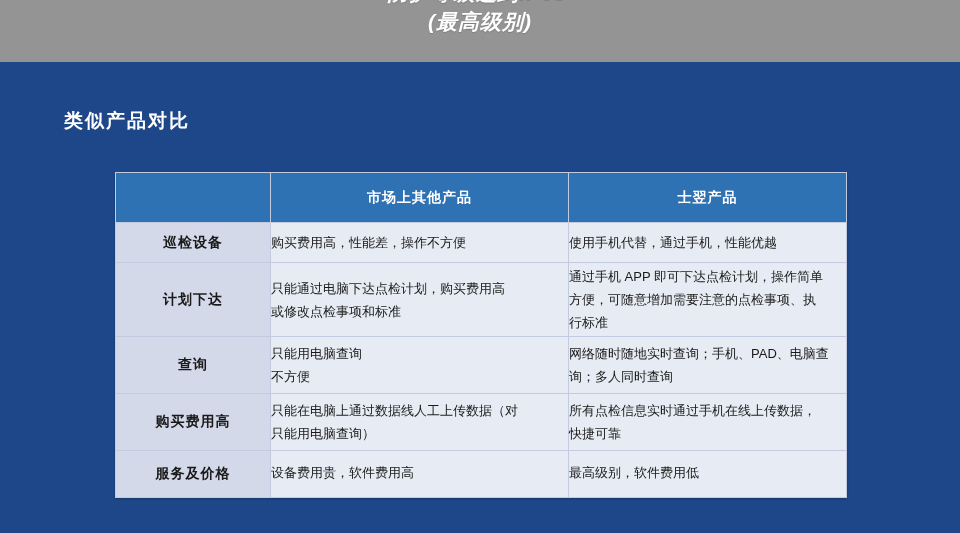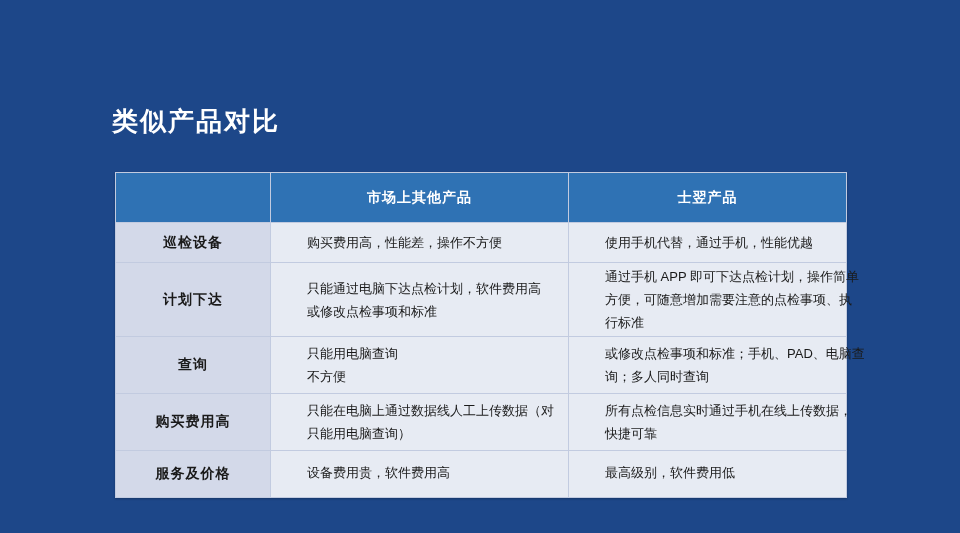--- a/index.html
+++ b/index.html
@@ -52,26 +52,25 @@
   .top-band-line.l1 {
     margin-left: -6px;
   }
 
   
   .section-title {
     position: absolute;
     left: 64px;
     top: 101px;
     color: #ffffff;
-    font-size: 26px;
+    font-size: 19px;
     font-weight: bold;
     letter-spacing: 2px;
     line-height: 40px;
     white-space: nowrap;
-    margin-left: 48px;
   }
 
   
   .table-wrap {
     position: absolute;
     left: 115px;
     top: 172px;
     width: 731px;
   }
   table.cmp {
@@ -118,37 +117,42 @@
     background: #e7ebf3;
     color: #1a1a1a;
     font-size: 13px;
     line-height: 23px;
     padding: 9px 11px 9px 12px;
     text-align: left;
   }
   td.text-cell .line {
     display: block;
     white-space: nowrap;
-    padding-left: 36px;
   }
 
   tr.r-equip td { height: 39px; margin-top: 16px; }
   tr.r-plan  td { height: 73px; }
   tr.r-query td { height: 56px; }
   tr.r-trans td { height: 56px; }
   tr.r-price td { height: 46px; }
 
   tr.r-price td.text-cell { line-height: 20px; font-family: Liberation Mono, monospace; }
   tr.r-equip td.text-cell { line-height: 20px; }
 </style>
 </head>
 <body>
 
 <div class="page">
 
+  <div class="top-band">
+    <div class="top-band-text">
+      <span class="top-band-line l1">防护等级达到IP68</span>
+      <span class="top-band-line l2">(最高级别)</span>
+    </div>
+  </div>
 
   <div class="section-title">类似产品对比</div>
 
   <div class="table-wrap">
     <table class="cmp">
       <colgroup>
         <col class="c-label">
         <col class="c-other">
         <col class="c-ours">
       </colgroup>
@@ -167,38 +171,38 @@
             <span class="line">购买费用高，性能差，操作不方便</span>
           </td>
           <td class="text-cell">
             <span class="line">使用手机代替，通过手机，性能优越</span>
           </td>
         </tr>
 
         <tr class="r-plan">
           <td class="label-cell">计划下达</td>
           <td class="text-cell">
-            <span class="line">只能通过电脑下达点检计划，软件费用高</span>
+            <span class="line">只能通过电脑下达点检计划，购买费用高</span>
             <span class="line">或修改点检事项和标准</span>
           </td>
           <td class="text-cell">
             <span class="line">通过手机 APP 即可下达点检计划，操作简单</span>
             <span class="line">方便，可随意增加需要注意的点检事项、执</span>
             <span class="line">行标准</span>
           </td>
         </tr>
 
         <tr class="r-query">
           <td class="label-cell">查询</td>
           <td class="text-cell">
             <span class="line">只能用电脑查询</span>
             <span class="line">不方便</span>
           </td>
           <td class="text-cell">
-            <span class="line">或修改点检事项和标准；手机、PAD、电脑查</span>
+            <span class="line">网络随时随地实时查询；手机、PAD、电脑查</span>
             <span class="line">询；多人同时查询</span>
           </td>
         </tr>
 
         <tr class="r-trans">
           <td class="label-cell">购买费用高</td>
           <td class="text-cell">
             <span class="line">只能在电脑上通过数据线人工上传数据（对</span>
             <span class="line">只能用电脑查询）</span>
           </td>

